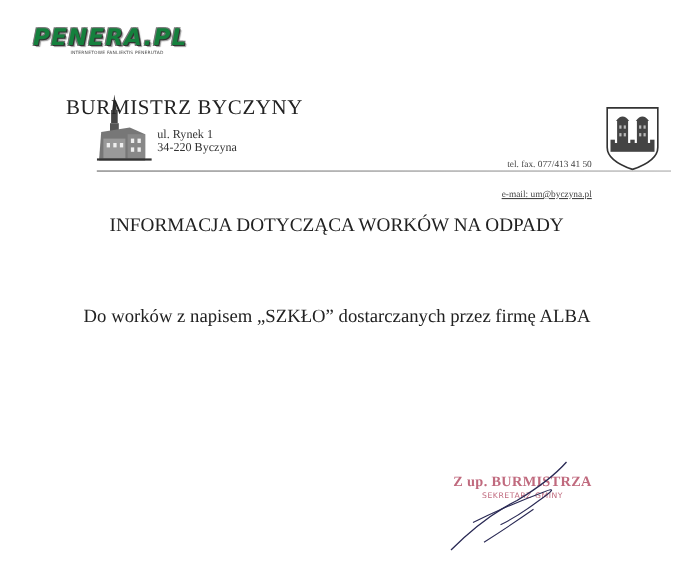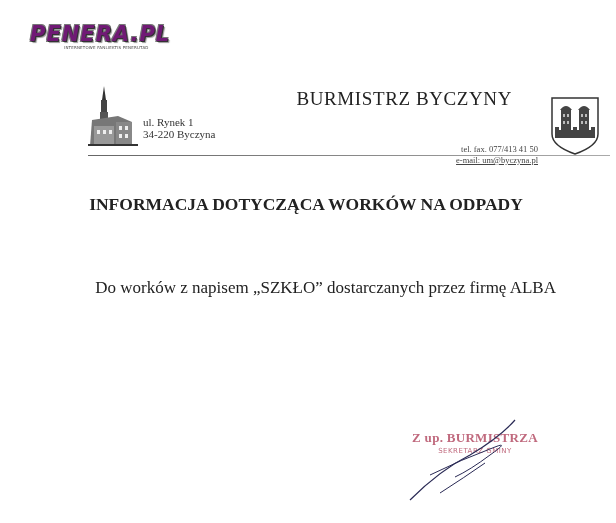--- a/index.html
+++ b/index.html
@@ -1,29 +1,29 @@
 <!DOCTYPE html>
 <html><head>
 <meta charset="utf-8">
 <style>
   html, body { margin:0; padding:0; }
   body { width:616px; height:523px; background:#ffffff; position:relative; overflow:hidden; font-family:"Liberation Serif", serif; color:#1a1a1a; }
   .wm { position:absolute; left:30px; top:22px; }
-  .wm-logo { font-family:"DejaVu Sans", sans-serif; font-weight:bold; font-size:21px; letter-spacing:1px; color:#701a75;
+  .wm-logo { font-family:"DejaVu Sans", sans-serif; font-weight:bold; font-size:21px; letter-spacing:1px; color:#15803d;
     text-shadow: 1px 1px 0 #333, -1px -1px 0 #777, 1px -1px 0 #777, -1px 1px 0 #777, 2px 2px 1px #999; font-style:italic; }
   .wm-sub { position:absolute; left:34px; top:23px; font-family:"DejaVu Sans", sans-serif; font-size:4px; color:#444; white-space:nowrap; letter-spacing:0.2px; }
   .town-img { position:absolute; left:88px; top:86px; width:50px; height:62px; }
   .addr { position:absolute; left:143px; top:117px; font-size:11px; line-height:11.5px; color:#333; }
-  .title { position:absolute; left:0; width:512px; top:88px; text-align:right; font-size:19px; letter-spacing:0.6px; color:#222; padding-left:60px; box-sizing:border-box; }
+  .title { position:absolute; left:0; width:512px; top:88px; text-align:left; font-size:19px; letter-spacing:0.6px; color:#222; padding-left:60px; box-sizing:border-box; }
   .contact { position:absolute; right:78px; top:144px; font-size:8.5px; line-height:11px; color:#444; text-align:right; }
-  .contact .mail { text-decoration:underline; }
+  .contact .mail { text-decoration:underline;margin-top:16px; }
   .crest { position:absolute; left:550px; top:96px; width:50px; height:60px; }
   .hr { position:absolute; left:88px; top:155px; width:522px; height:1px; background:linear-gradient(to right, #666, #aaa); }
-  .heading { position:absolute; left:0; width:572px; top:194px; text-align:center; font-weight:bold; font-size:17.5px; line-height:21px; color:#222; padding-left:40px; box-sizing:border-box; }
-  .body { position:absolute; left:0; width:556px; top:278px; text-align:right; font-size:17px; line-height:20px; color:#222; padding-left:76px; box-sizing:border-box; }
+  .heading { position:absolute; left:0; width:572px; top:194px; text-align:center; font-weight:normal; font-size:17.5px; line-height:21px; color:#222; padding-left:40px; box-sizing:border-box; }
+  .body { position:absolute; left:0; width:556px; top:278px; text-align:left; font-size:17px; line-height:20px; color:#222; padding-left:76px; box-sizing:border-box; }
   .sig { position:absolute; left:390px; top:430px; width:170px; text-align:center; color:#c06a7e; }
   .sig-top { font-weight:bold; font-size:13px; letter-spacing:0.3px; }
   .sig-name { font-style:italic; font-size:12px; margin-top:6px; }
   .sig-role { font-family:"DejaVu Sans", sans-serif; font-size:7px; letter-spacing:0.5px; margin-top:1px; }
   .sig-scribble { position:absolute; left:400px; top:415px; width:130px; height:90px; }
 </style>
 </head>
 <body>
 
 <div class="wm">

